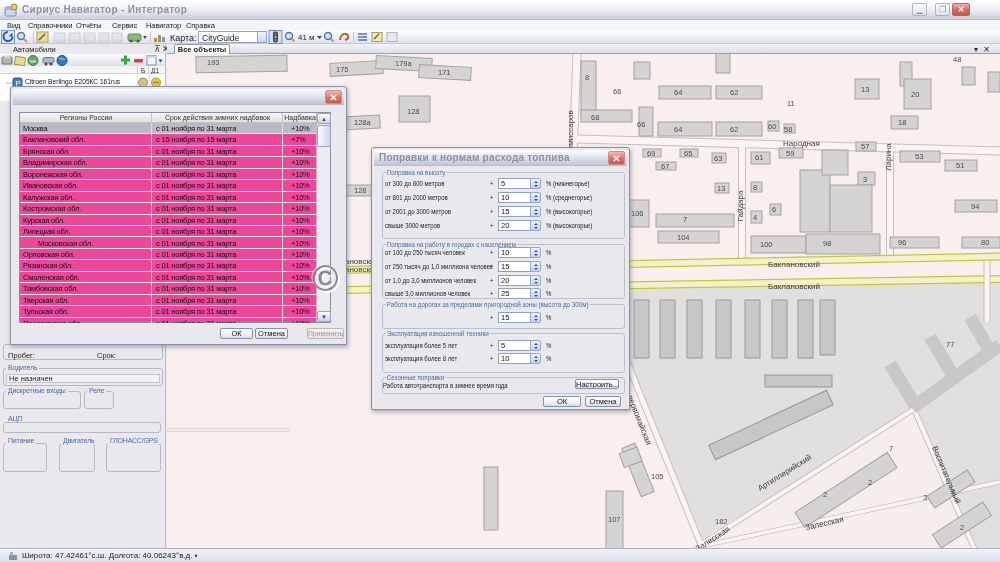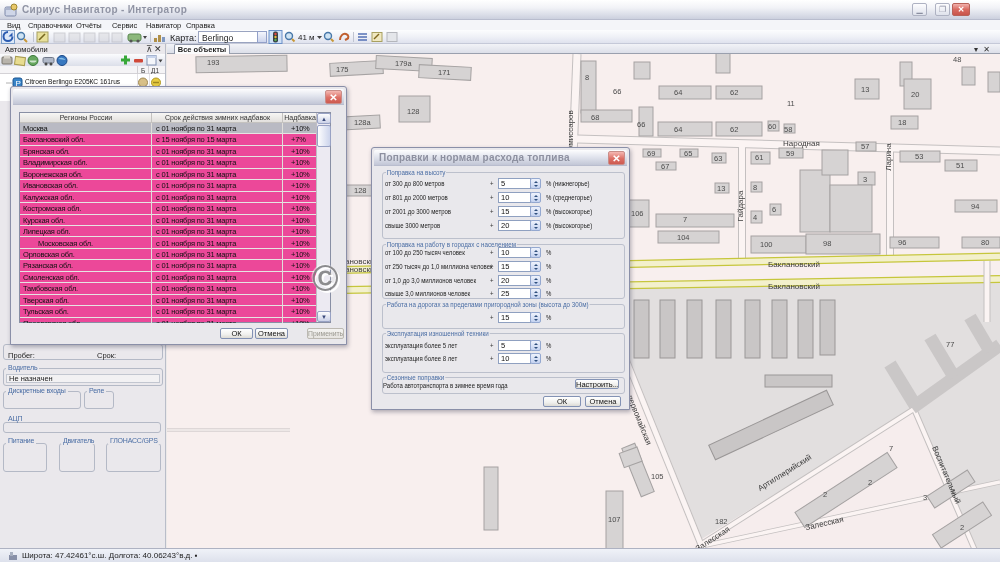--- a/index.html
+++ b/index.html
@@ -19,21 +19,21 @@
   color:#fff; width:21px; font-weight:bold; }
 
 #menubar { left:0; top:20px; width:1000px; height:10px; background:#f4f5f9; font-size:7.5px; color:#1a1a1a; letter-spacing:-0.1px; }
 #menubar span { position:absolute; top:0px; }
 
 #toolbar { left:0; top:30px; width:1000px; height:14px;
   background:linear-gradient(#fcfdfe,#eef0f6 55%,#dfe2ee);
   border-bottom:1px solid #c5c9d8; }
 
 #panel { left:0; top:44px; width:166px; height:504px; background:#eae8ec; border-right:1px solid #b9bdc9; }
-#panelhdr { left:0; top:0; width:165px; height:11px; font-size:7.5px; color:#222; }
+#panelhdr { left:8px; top:0; width:165px; height:11px; font-size:7.5px; color:#222; }
 #paneltools { left:0; top:10px; width:165px; height:13px;
   background:linear-gradient(#fbfcfd,#e8eaf2 60%,#dcdfe9); border-bottom:1px solid #c8ccd6; }
 #treehdr { left:0; top:22px; width:165px; height:8px; background:#f5f4f6; border-bottom:1px solid #d4d2d6; font-size:6.5px; color:#333; }
 #treearea { left:0; top:30px; width:165px; height:27px; background:#ffffff; }
 .grp { position:absolute; border:1px solid #b4b9c6; border-radius:3px; }
 .grplbl { position:absolute; font-size:7px; color:#4a6da4; background:#eae8ec; padding:0 2px; letter-spacing:-0.2px; white-space:nowrap; }
 .smalltxt { position:absolute; font-size:7.5px; color:#222; }
 
 #tabstrip { left:167px; top:44px; width:833px; height:10px; background:linear-gradient(#f2f3f7,#dcdfe9); border-bottom:1px solid #9aa0ae; }
 #tab1 { left:7px; top:0px; width:56px; height:10px; background:#fbfbfc; border:1px solid #8f96a8; border-bottom:none; border-radius:2px 2px 0 0; font-size:7.5px; font-weight:bold; color:#222; text-align:center; line-height:9px; white-space:nowrap; }
@@ -114,21 +114,21 @@
  <rect x="128" y="4" width="13" height="7" rx="2" fill="#8cb87c" stroke="#5a8850"></rect>
  <circle cx="131" cy="11" r="1.6" fill="#555"></circle>
     <circle cx="138" cy="11" r="1.6" fill="#555"></circle>
  <path d="M143 6 l4 0 l-2 3 z" fill="#444"></path>
  <line x1="150.5" y1="2" x2="150.5" y2="12" stroke="#c0c4d0"></line>
  <rect x="154" y="8" width="3" height="4" fill="#b09048"></rect>
     <rect x="158" y="5" width="3" height="7" fill="#b09048"></rect>
     <rect x="162" y="7" width="3" height="5" fill="#8098c0"></rect>
 </svg>
 <div class="abs" style="left:170px;top:33px;font-size:9px;color:#222;z-index:5">Карта:</div>
-<div class="abs" style="left:198px;top:31px;width:60px;height:12px;background:#fff;border:1px solid #9aa4c0;font-size:8.5px;color:#222;padding:1px 0 0 3px;z-index:5">Berlingo</div>
+<div class="abs" style="left:198px;top:31px;width:60px;height:12px;background:#fff;border:1px solid #9aa4c0;font-size:8.5px;color:#222;padding:1px 0 0 3px;z-index:5">CityGuide</div>
 <div class="abs" style="left:257px;top:31px;width:10px;height:12px;background:linear-gradient(#f4f6fc,#ccd4ec);border:1px solid #92a0c8;z-index:5"></div>
 <svg class="abs" style="left:268px;top:30px;z-index:5" width="130" height="14" viewBox="0 0 130 14">
  <rect x="1" y="0.5" width="13" height="13" fill="#cfe0f6" stroke="#6a90c8"></rect>
  <rect x="5" y="1.5" width="5" height="11" rx="2" fill="#384048"></rect>
  <circle cx="7.5" cy="4" r="1.2" fill="#e04840"></circle>
     <circle cx="7.5" cy="7" r="1.2" fill="#e8b838"></circle>
     <circle cx="7.5" cy="10" r="1.2" fill="#58b050"></circle>
  <circle cx="21" cy="6" r="3.5" fill="#cfe4f4" stroke="#4878a8" stroke-width="1.4"></circle>
  <line x1="24" y1="9" x2="26.5" y2="11.5" stroke="#c89838" stroke-width="2"></line>
  <text x="30" y="10" font-size="8" fill="#222" font-family="Liberation Sans">41 м</text>

